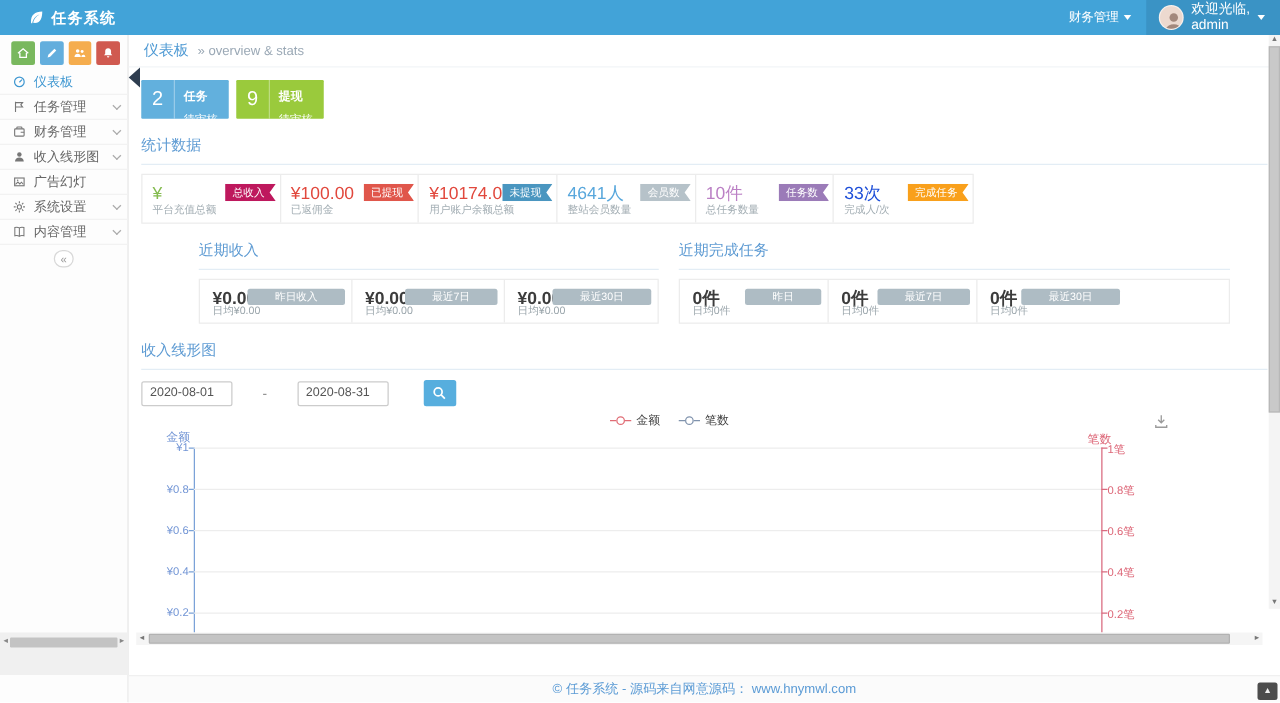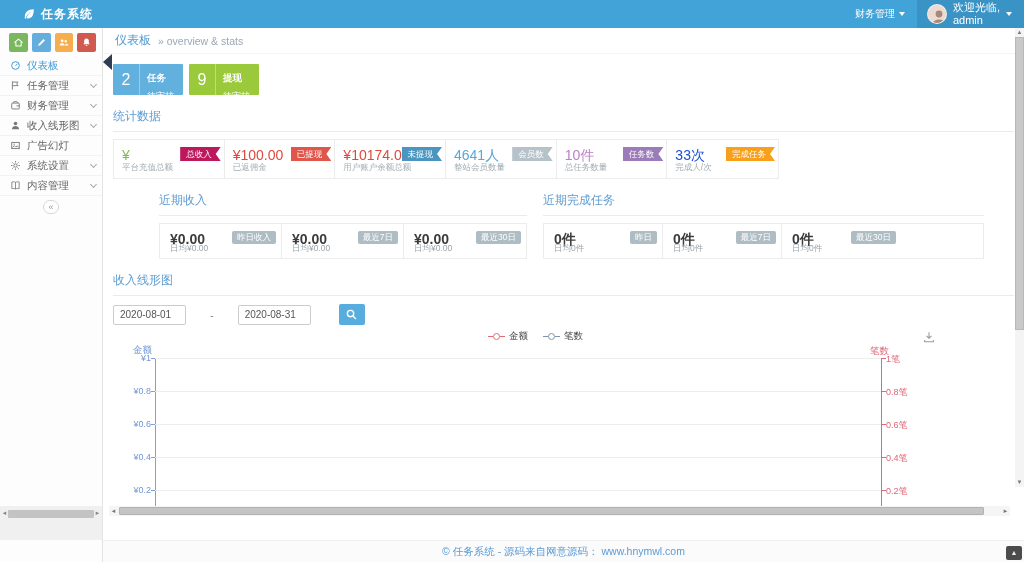--- a/index.html
+++ b/index.html
@@ -70,21 +70,21 @@
   .rb-green{background:#be185d;} .rb-red{background:#e0564b;} .rb-steel{background:#4a96c0;} .rb-gray{background:#b6c2c9;} .rb-purple{background:#9b7bb8;} .rb-orange{background:#f9a01b;}
 
   .recent-row { display:flex; gap:16px; }
   .col-income { width:368px;margin-left:46px; } .col-tasks { width:441px; }
   .recent-box { border:1px solid #ececec; display:flex; margin-top:7px; }
   .recent-cell { padding:6px 8px 5px 10px; border-right:1px solid #ececec; position:relative; height:34px; }
   .recent-cell:last-child { border-right:none; }
   .col-income .recent-cell { width:122px; } .col-tasks .recent-cell { width:119px; }
   .rc-value { font-size:14px; font-weight:bold; color:#3c3c3c; }
   .rc-sub { font-size:8.5px; color:#9aa5ab; position:absolute; left:10px; bottom:3px; white-space:nowrap; }
-  .rc-badge { position:absolute; right:5px; top:7px; background:#aebcc4; color:#fff; font-size:8.5px; line-height:13px; padding:0 5px; border-radius:2px; white-space:nowrap; }
+  .rc-badge { position:absolute; right:5px; top:7px; background:#aebcc4; color:#fff; font-size:8.5px; line-height:13px; padding:0 22px; border-radius:2px; white-space:nowrap; }
 
   
   .date-row { display:flex; align-items:center; gap:24px; margin-top:8px; }
   .date-input { width:73px; height:20px; border:1px solid #ccc; border-radius:2px; font-size:10px; color:#555; padding:0 6px;
      font-family:"Liberation Sans",sans-serif; }
   .date-sep { color:#888; font-size:11px; }
   .search-btn { width:26px; height:21px; background:#57aede; border:none; border-radius:2px; display:flex; align-items:center; justify-content:center; cursor:pointer; margin-left:4px; }
 
   
   .chart-wrap { position:relative; height:186px; margin-top:5px; margin-right:6px; }

